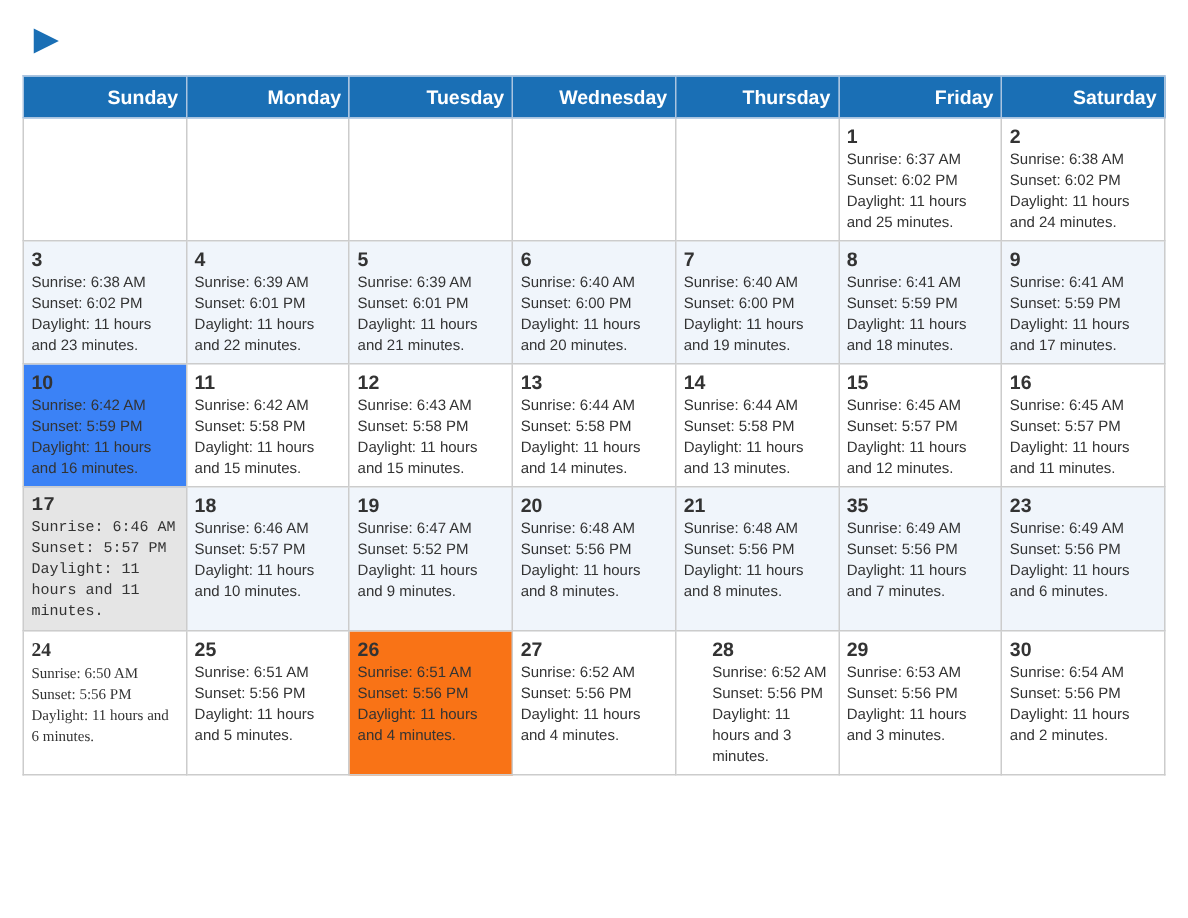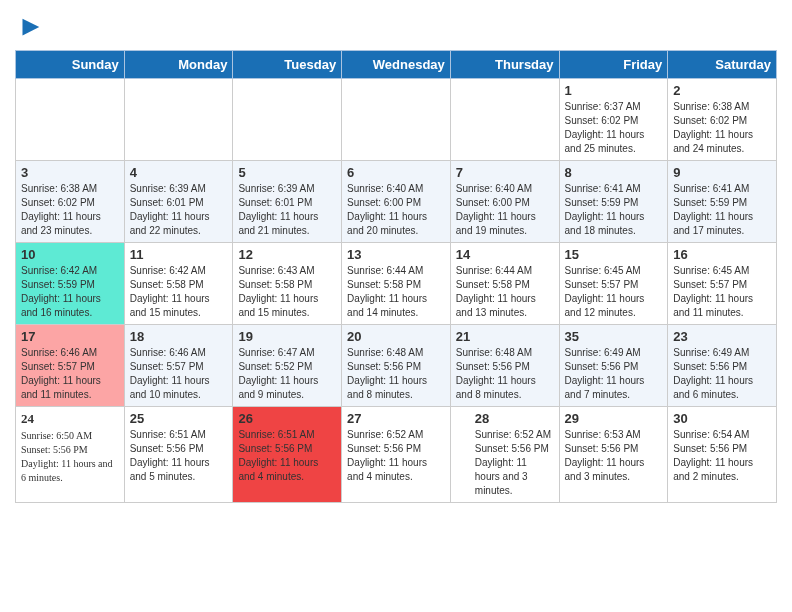--- a/index.html
+++ b/index.html
@@ -111,21 +111,21 @@
 Daylight: 11 hours and 18 minutes.</div>
           </td>
           <td style="background: rgb(240, 245, 251);">
             <span class="day-num">9</span>
             <div class="day-info">Sunrise: 6:41 AM
 Sunset: 5:59 PM
 Daylight: 11 hours and 17 minutes.</div>
           </td>
         </tr>
         <tr>
-          <td style="background: #5eead4;">
+          <td style="background: #3b82f6;">
             <span class="day-num">10</span>
             <div class="day-info">Sunrise: 6:42 AM
 Sunset: 5:59 PM
 Daylight: 11 hours and 16 minutes.</div>
           </td>
           <td style="background: rgb(255, 255, 255);">
             <span class="day-num">11</span>
             <div class="day-info">Sunrise: 6:42 AM
 Sunset: 5:58 PM
 Daylight: 11 hours and 15 minutes.</div>
@@ -155,21 +155,21 @@
 Daylight: 11 hours and 12 minutes.</div>
           </td>
           <td style="background: rgb(255, 255, 255);">
             <span class="day-num">16</span>
             <div class="day-info">Sunrise: 6:45 AM
 Sunset: 5:57 PM
 Daylight: 11 hours and 11 minutes.</div>
           </td>
         </tr>
         <tr>
-          <td style="background: #fca5a5;">
+          <td style="background: #e5e5e5; font-family: Liberation Mono, monospace;">
             <span class="day-num">17</span>
             <div class="day-info">Sunrise: 6:46 AM
 Sunset: 5:57 PM
 Daylight: 11 hours and 11 minutes.</div>
           </td>
           <td style="background: rgb(240, 245, 251);">
             <span class="day-num">18</span>
             <div class="day-info">Sunrise: 6:46 AM
 Sunset: 5:57 PM
 Daylight: 11 hours and 10 minutes.</div>
@@ -211,21 +211,21 @@
             <div class="day-info">Sunrise: 6:50 AM
 Sunset: 5:56 PM
 Daylight: 11 hours and 6 minutes.</div>
           </td>
           <td style="background: rgb(255, 255, 255);">
             <span class="day-num">25</span>
             <div class="day-info">Sunrise: 6:51 AM
 Sunset: 5:56 PM
 Daylight: 11 hours and 5 minutes.</div>
           </td>
-          <td style="background: #ef4444;">
+          <td style="background: #f97316;">
             <span class="day-num">26</span>
             <div class="day-info">Sunrise: 6:51 AM
 Sunset: 5:56 PM
 Daylight: 11 hours and 4 minutes.</div>
           </td>
           <td style="background: rgb(255, 255, 255);">
             <span class="day-num">27</span>
             <div class="day-info">Sunrise: 6:52 AM
 Sunset: 5:56 PM
 Daylight: 11 hours and 4 minutes.</div>

